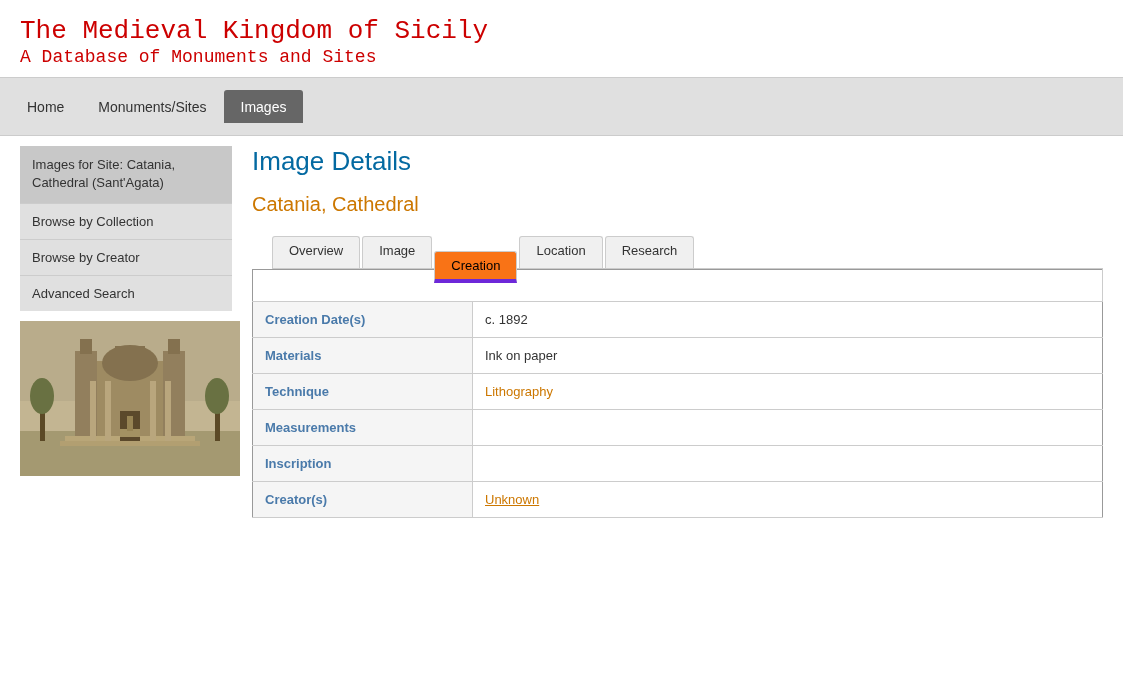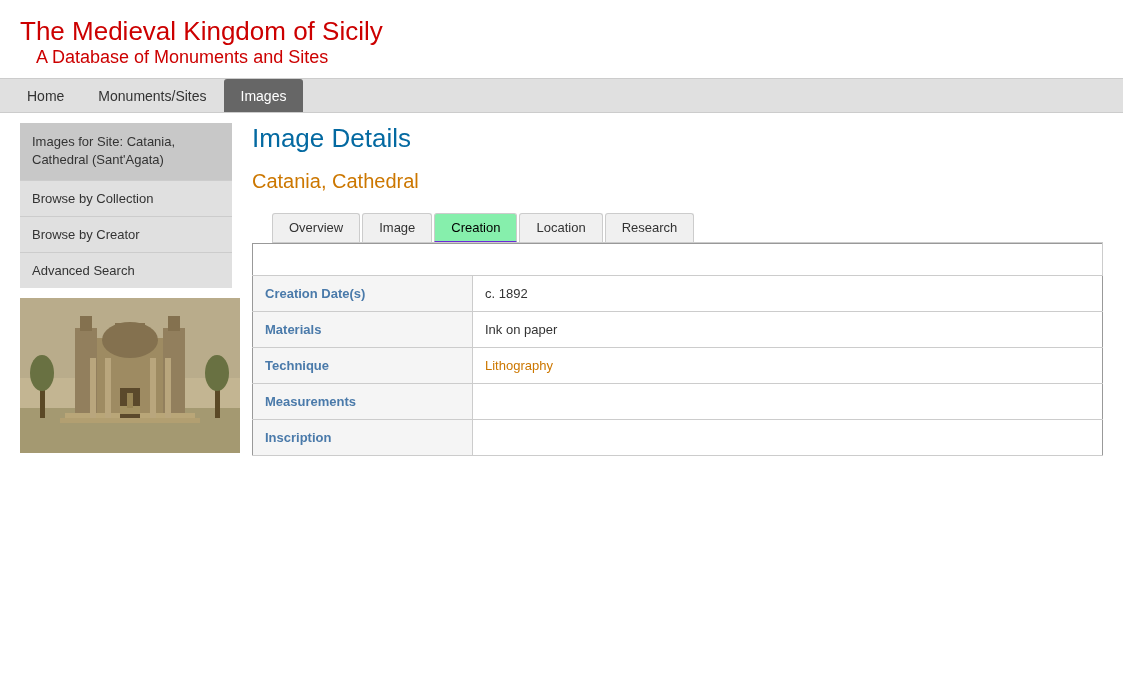--- a/index.html
+++ b/index.html
@@ -1,24 +1,24 @@
 <!DOCTYPE html>
 <html><head>
   <meta charset="utf-8">
   <style>
     * { margin: 0; padding: 0; box-sizing: border-box; }
     body { font-family: Arial, sans-serif; font-size: 14px; background: #fff; color: #333; }
 
     
-    #header { padding: 16px 20px 10px 20px; background: #fff; }
+    #header { padding: 16px 20px 10px 20px; background: #fff; font-family: Liberation Mono, monospace; }
     #header .site-title { color: #cc0000; font-size: 26px; font-weight: normal; line-height: 1.2; }
-    #header .site-subtitle { color: #cc0000; font-size: 18px; font-weight: normal; margin-left: 16px; }
+    #header .site-subtitle { color: #cc0000; font-size: 18px; font-weight: normal; }
 
     
-    #nav { background: #e0e0e0; border-top: 1px solid #ccc; border-bottom: 1px solid #ccc; display: flex; align-items: stretch; padding: 0 10px; }
+    #nav { background: #e0e0e0; border-top: 1px solid #ccc; border-bottom: 1px solid #ccc; display: flex; align-items: stretch; padding: 12px 10px; }
     .nav-item { padding: 8px 16px; cursor: pointer; font-size: 14px; color: #333; border: 1px solid transparent; border-bottom: none; position: relative; top: 0; display: flex; align-items: center; }
     .nav-item.active { background: #666; color: #fff; border-radius: 3px 3px 0 0; }
 
     
     #main { display: flex; padding: 10px 20px; gap: 20px; }
 
     
     #sidebar { width: 212px; flex-shrink: 0; }
     .sidebar-images-label { background: #c8c8c8; padding: 10px 12px; font-size: 13px; color: #333; line-height: 1.4; }
     .sidebar-link { background: #e0e0e0; padding: 10px 12px; font-size: 13px; color: #333; cursor: pointer; border-top: 1px solid #ccc; }
@@ -26,21 +26,21 @@
     .sidebar-image svg { width: 220px; height: 155px; }
 
     
     #content { flex: 1; }
     .page-title { color: #0369a1; font-size: 26px; font-weight: normal; margin-bottom: 16px; }
     .record-title { color: #cc7700; font-size: 20px; font-weight: normal; margin-bottom: 20px; }
 
     
     .tabs { display: flex; gap: 0; margin-bottom: 0; border-bottom: 1px solid #ccc; margin-left: 20px; }
     .tab { padding: 6px 16px; border: 1px solid #ccc; background: #f0f0f0; cursor: pointer; font-size: 13px; color: #333; border-bottom: none; margin-right: 2px; border-radius: 3px 3px 0 0; }
-    .tab.active { background: #86efac; border-bottom: 1px solid #6d28d9; color: #000; font-weight: normal; position: relative; top: 0; z-index: 1; }
+    .tab.active { background: #f97316; border-bottom: 4px solid #6d28d9; color: #000; font-weight: normal; position: relative; top: 15px; z-index: 1; }
 
     
     .data-table { width: 100%; border-collapse: collapse; margin-top: 0; border: 1px solid #999; }
     .table-header-row { background: #666; height: 32px; }
     .table-header-row td { background: #666; }
     .data-table tr { border-bottom: 1px solid #ccc; }
     .data-table td { padding: 10px 12px; font-size: 13px; vertical-align: top; }
     .data-table td:first-child { width: 220px; color: #4a7aaa; font-weight: bold; background: #f5f5f5; border-right: 1px solid #ccc; }
     .data-table td:last-child { background: #fff; color: #333; }
     .link-value { color: #cc7700; text-decoration: underline; cursor: pointer; }
@@ -145,16 +145,20 @@
             <td><span class="lithography-value">Lithography</span></td>
           </tr>
           <tr>
             <td>Measurements</td>
             <td></td>
           </tr>
           <tr>
             <td>Inscription</td>
             <td></td>
           </tr>
+          <tr>
+            <td>Creator(s)</td>
+            <td><span class="link-value">Unknown</span></td>
+          </tr>
         </tbody>
     </table>
   </div>
 </div>
 
 </body></html>

